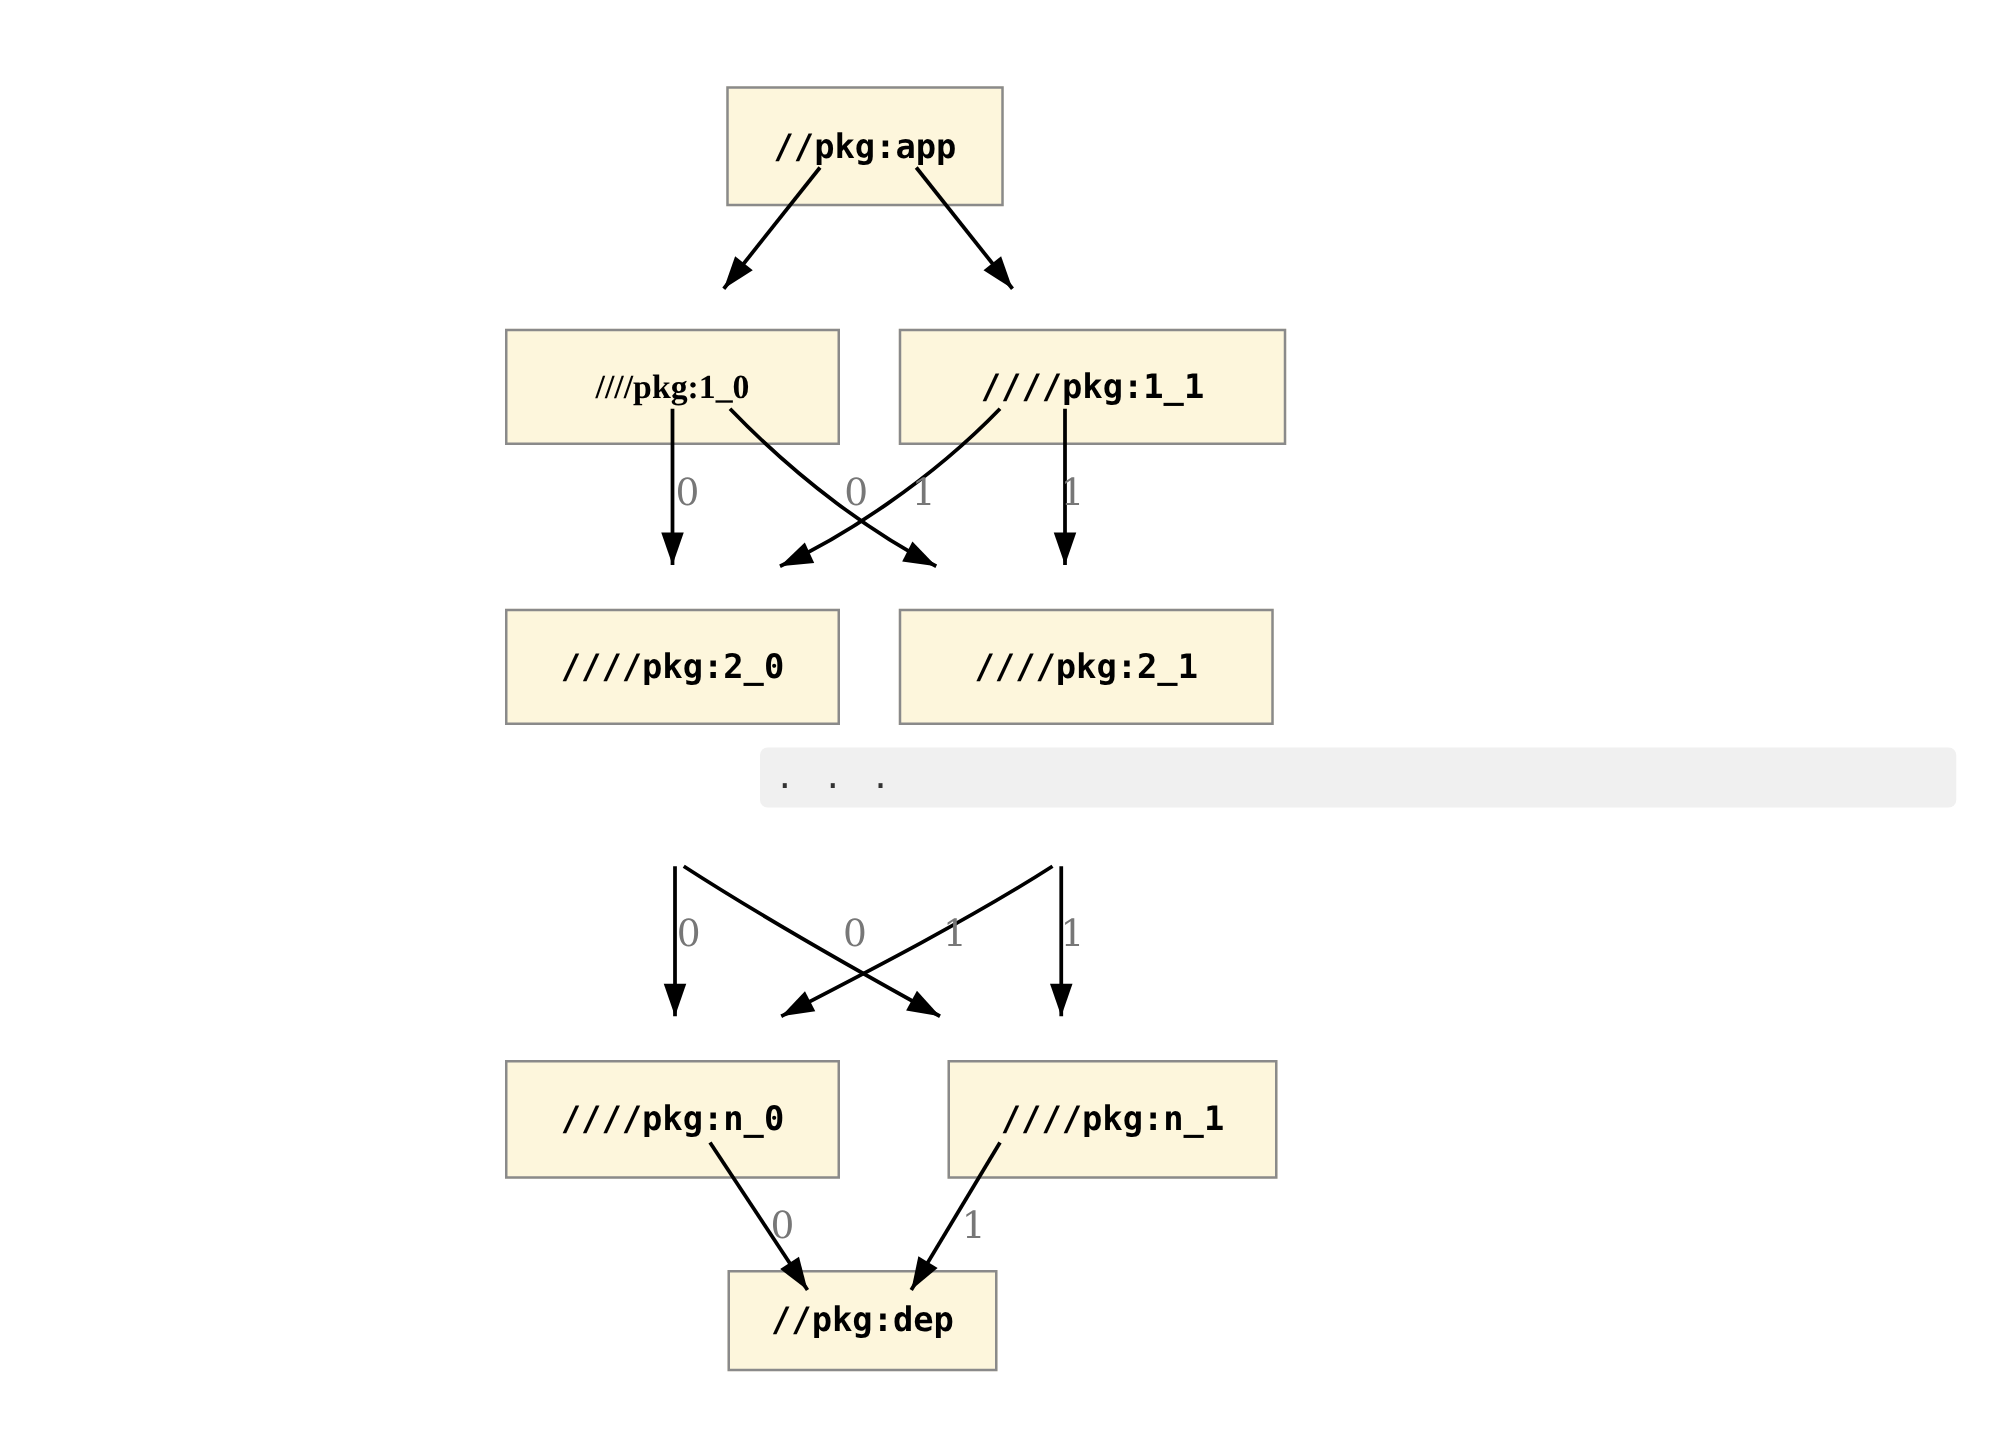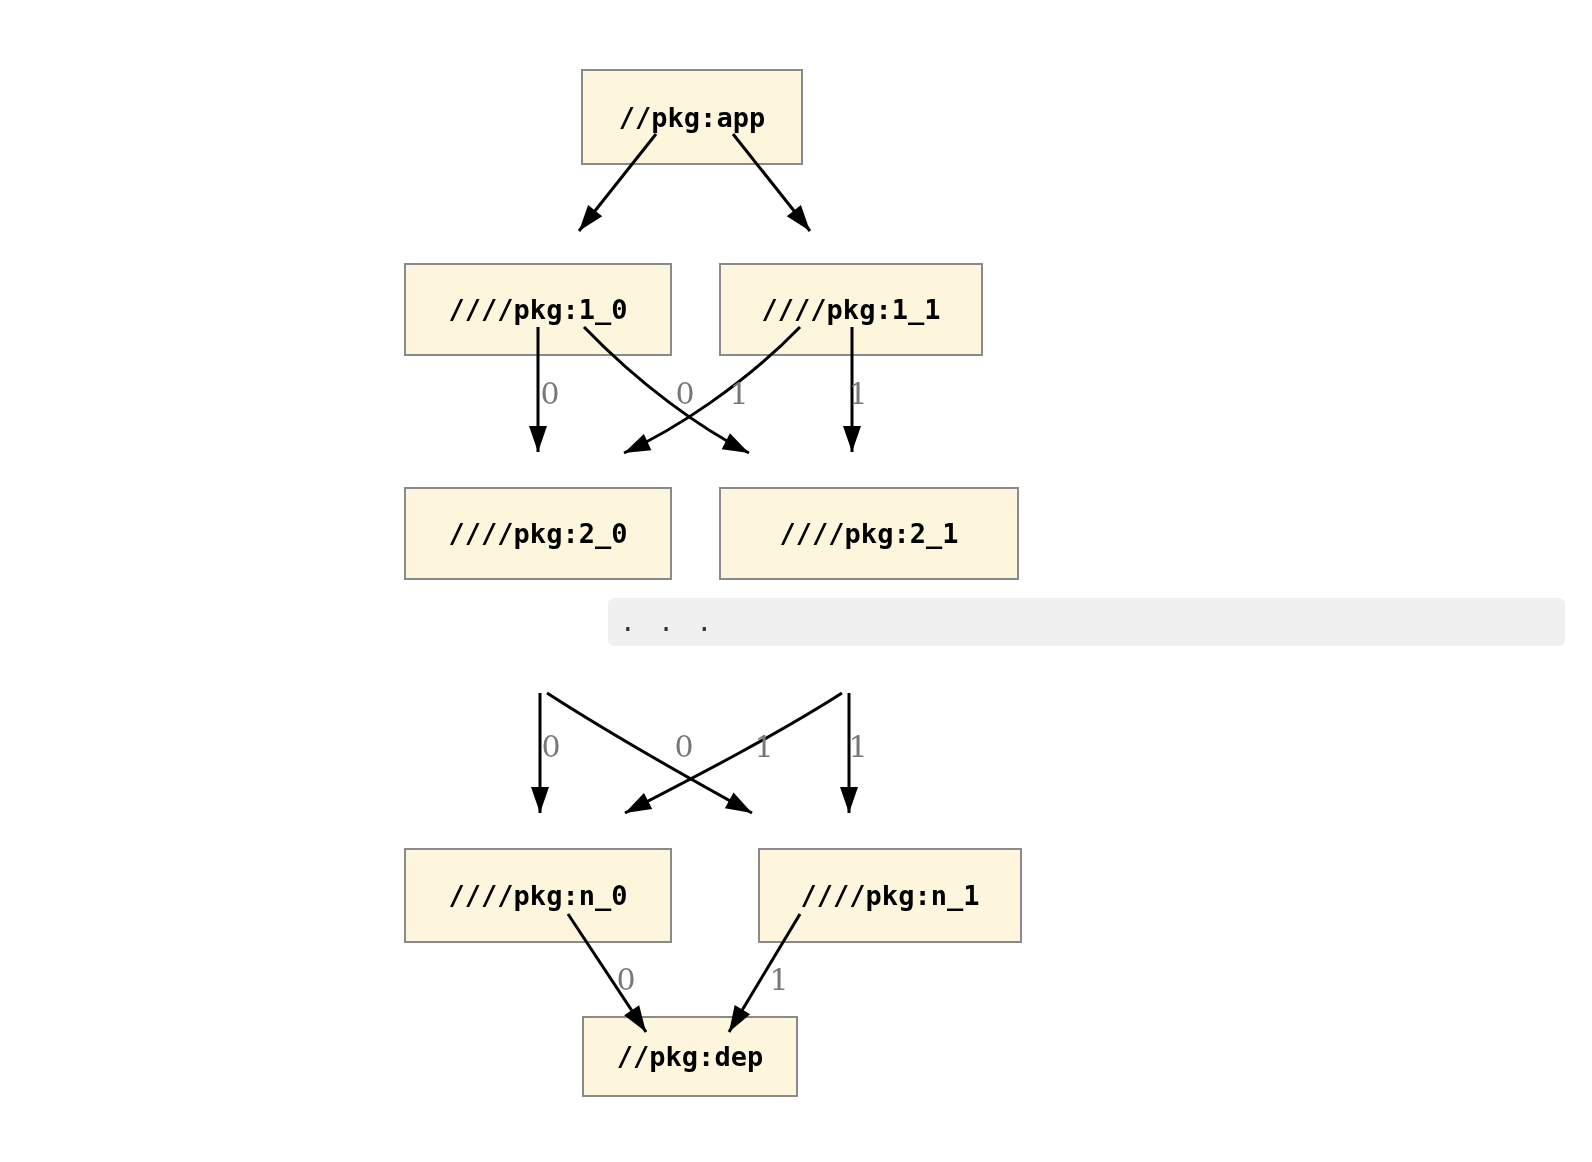--- a/index.html
+++ b/index.html
@@ -18,22 +18,22 @@
     display: flex;
     align-items: center;
     justify-content: center;
     font: bold 27px "DejaVu Sans Mono", monospace;
     color: #000000;
     box-sizing: border-box;
     white-space: nowrap;
     margin-top: 30px;
   }
   #node-app  { left: 581px; top: 39px;   width: 222px; height: 96px; }
-  #node-1_0  { left: 404px; top: 233px;  width: 268px; height: 93px; }
-  #node-1_1  { left: 719px; top: 233px;  width: 264px; height: 93px; }
+  #node-1_0  { left: 404px; top: 233px;  width: 268px; height: 93px; font-family: Liberation Serif, serif; }
+  #node-1_1  { left: 719px; top: 233px;  width: 310px; height: 93px; }
   #node-2_0  { left: 404px; top: 457px;  width: 268px; height: 93px; }
   #node-2_1  { left: 719px; top: 457px;  width: 300px; height: 93px; }
   #node-n_0  { left: 404px; top: 818px;  width: 268px; height: 95px; }
   #node-n_1  { left: 758px; top: 818px;  width: 264px; height: 95px; }
   #node-dep  { left: 582px; top: 986px; width: 216px; height: 81px; }
   #ellipsis-bar {
     position: absolute;
     left: 608px; top: 598px;
     width: 957px; height: 48px;
     background: #f0f0f0;

